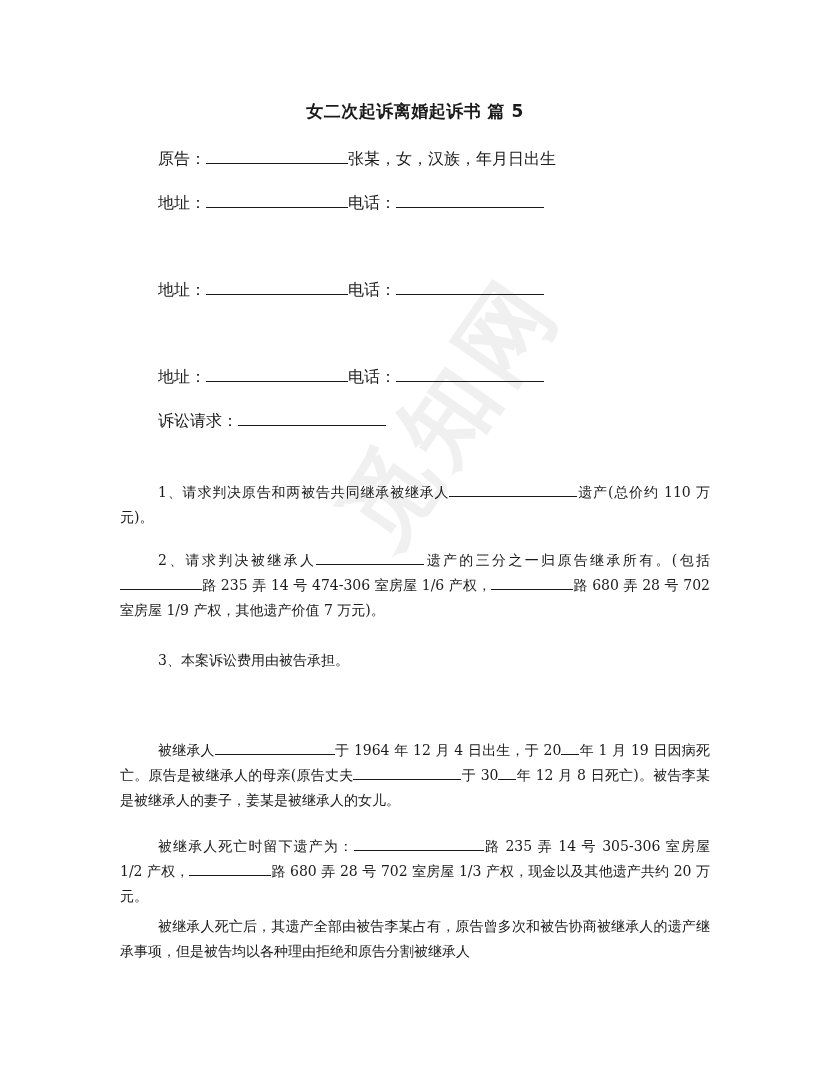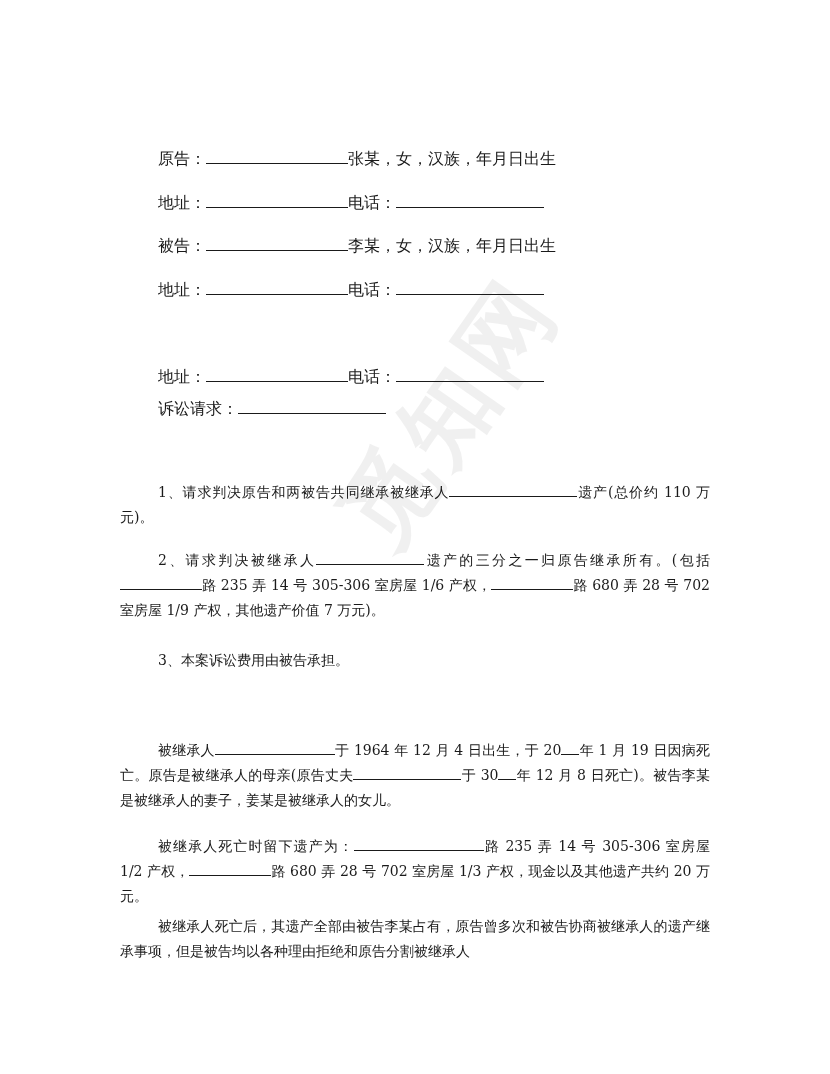--- a/index.html
+++ b/index.html
@@ -72,52 +72,50 @@
     }
     .para .blank { height: 14px; }
   </style>
 </head>
 <body>
 
 <div class="page">
 
   <div class="watermark">觅知网</div>
 
+  <div class="title">女二次起诉离婚起诉书 篇 5</div>
 
   <div class="line" style="top:149px;">
     <span>原告：</span><span class="blank" style="width:142px;"></span><span>张某，女，汉族，年月日出生</span>
   </div>
 
   <div class="line" style="top:193px;">
     <span>地址：</span><span class="blank" style="width:142px;"></span><span>电话：</span><span class="blank" style="width:148px;"></span>
   </div>
 
-  <div class="line" style="top:236px;">
-    <span>被告：</span><span class="blank" style="width:142px;"></span><span>李某，女，汉族，年月日出生</span>
-  </div>
 
   <div class="line" style="top:280px;">
     <span>地址：</span><span class="blank" style="width:142px;"></span><span>电话：</span><span class="blank" style="width:148px;"></span>
   </div>
 
 
   <div class="line" style="top:367px;">
     <span>地址：</span><span class="blank" style="width:142px;"></span><span>电话：</span><span class="blank" style="width:148px;"></span>
   </div>
 
-  <div class="line" style="top:399px;text-align:center;">
+  <div class="line" style="top:411px;text-align:center;">
     <span>诉讼请求：</span><span class="blank" style="width:148px;"></span>
   </div>
 
   <div class="para" style="top:452px;">
     <span>1、请求判决原告和两被告共同继承被继承人</span><span class="blank" style="width:128px;"></span><span>遗产(总价约 110 万元)。</span>
   </div>
 
   <div class="para" style="top:520px;">
-    <span>2、请求判决被继承人</span><span class="blank" style="width:108px;"></span><span>遗产的三分之一归原告继承所有。(包括</span><span class="blank" style="width:82px;"></span><span>路 235 弄 14 号 305-306 室房屋 1/6 产权，</span><span class="blank" style="width:82px;"></span><span>路 680 弄 28 号 702 室房屋 1/9 产权，其他遗产价值 7 万元)。</span>
+    <span>2、请求判决被继承人</span><span class="blank" style="width:108px;"></span><span>遗产的三分之一归原告继承所有。(包括</span><span class="blank" style="width:82px;"></span><span>路 235 弄 14 号 474-306 室房屋 1/6 产权，</span><span class="blank" style="width:82px;"></span><span>路 680 弄 28 号 702 室房屋 1/9 产权，其他遗产价值 7 万元)。</span>
   </div>
 
   <div class="para" style="top:620px;">
     <span>3、本案诉讼费用由被告承担。</span>
   </div>
 
 
   <div class="para" style="top:710px;">
     <span>被继承人</span><span class="blank" style="width:120px;"></span><span>于 1964 年 12 月 4 日出生，于 20</span><span class="blank" style="width:18px;"></span><span>年 1 月 19 日因病死亡。原告是被继承人的母亲(原告丈夫</span><span class="blank" style="width:108px;"></span><span>于 30</span><span class="blank" style="width:18px;"></span><span>年 12 月 8 日死亡)。被告李某是被继承人的妻子，姜某是被继承人的女儿。</span>
   </div>

